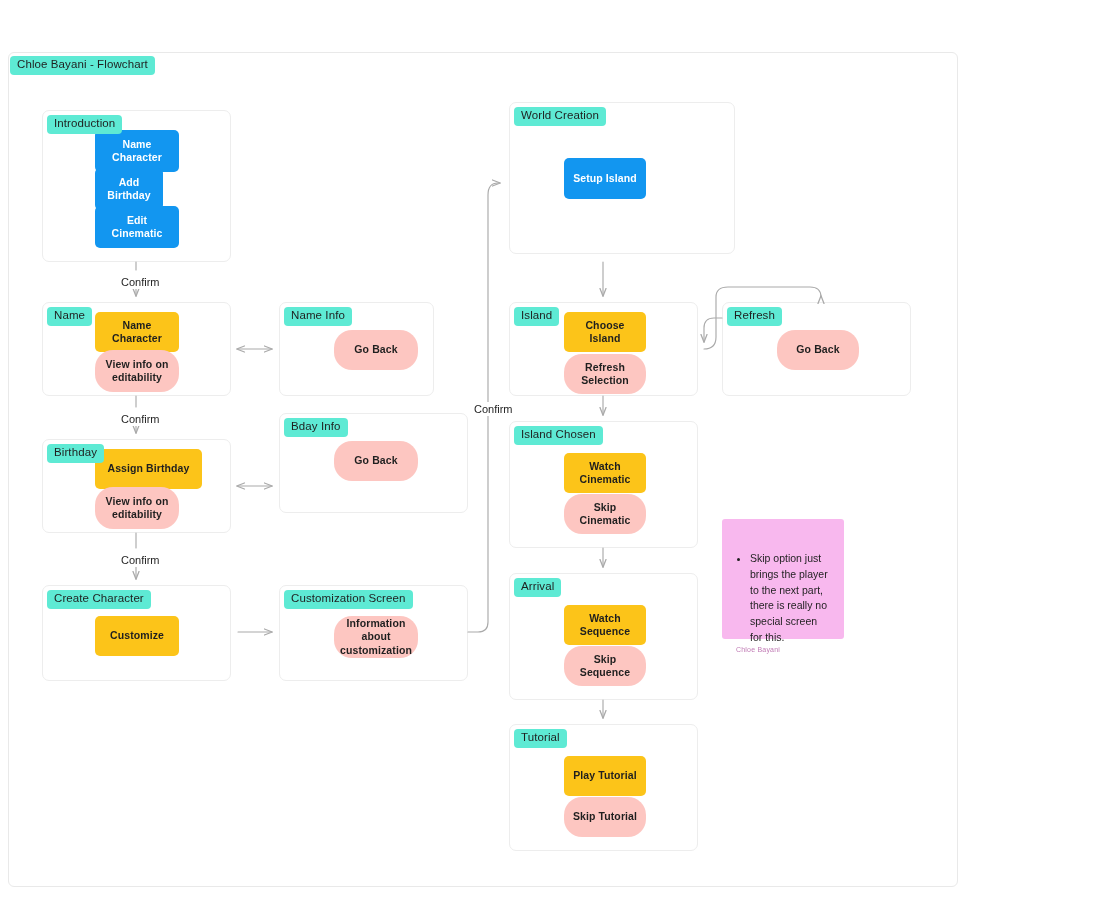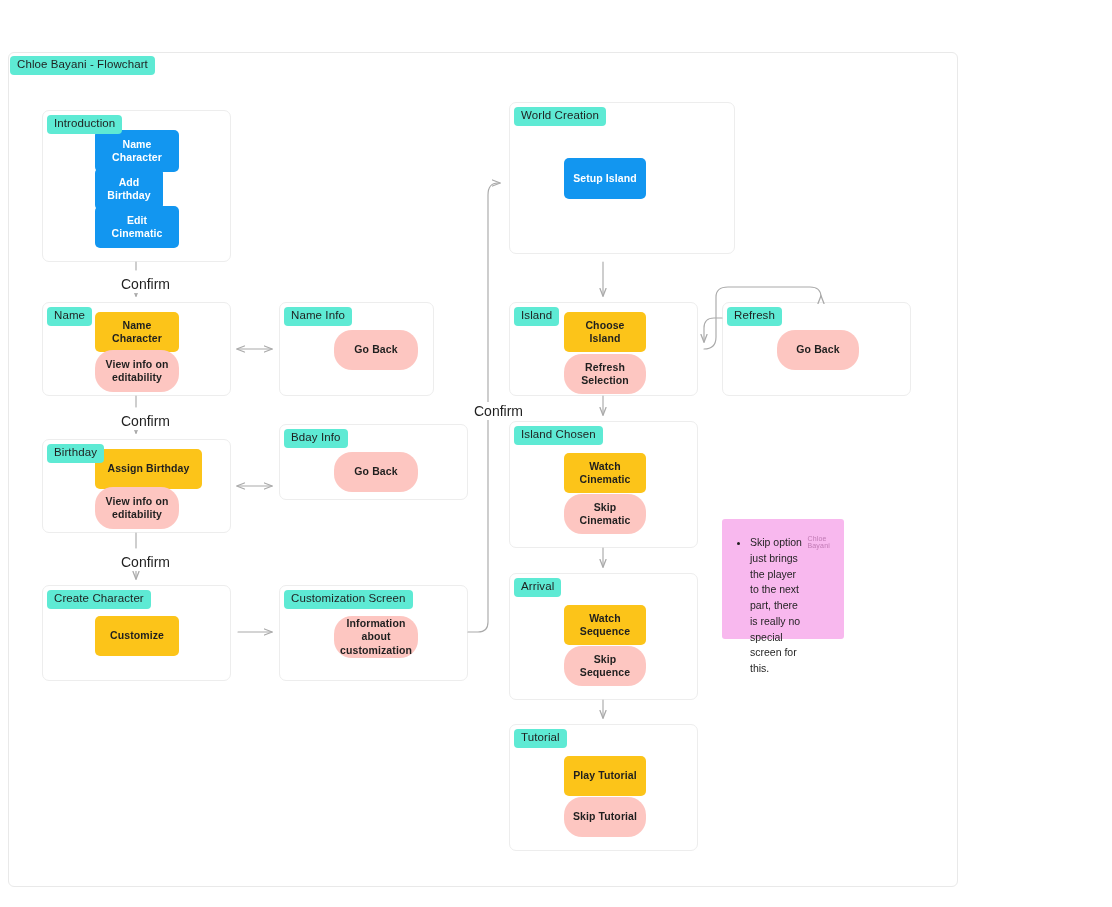--- a/index.html
+++ b/index.html
@@ -66,23 +66,23 @@
   }
   .node.blue   { background: #1296f0; color: #ffffff; }
   .node.yellow { background: #fcc419; color: #1f1f1f; }
   .node.pink   { background: #fdc6c1; color: #1f1f1f; border-radius: 18px; }
 
   
   .sticky {
     position: absolute;
     background: #f8b8ee;
     border-radius: 3px;
-    padding: 16px 14px 8px 14px;
+    padding: 32px 14px 8px 14px;
     display: flex;
-    flex-direction: row;
+    flex-direction: column;
     justify-content: space-between;
   }
   .sticky ul { margin: 0; padding: 0 0 0 14px; }
   .sticky li {
     font-size: 10.5px;
     line-height: 1.5;
     color: #1f1f1f;
   }
   .sticky .author {
     font-size: 7px;
@@ -93,21 +93,21 @@
   
   .wires {
     position: absolute;
     left: 0; top: 0;
     width: 1112px; height: 907px;
     pointer-events: none;
     z-index: 3;
   }
   .edge-label {
     position: absolute;
-    font-size: 14px;
+    font-size: 11px;
     color: #1f1f1f;
     background: #ffffff;
     padding: 1px 3px;
     white-space: nowrap;
     z-index: 5;
   }
 </style>
 </head>
 <body>
 
@@ -174,21 +174,21 @@
       </div>
       <div class="group" style="left: 279px; top: 302px; width: 155px; height: 94px;">
         <div class="chip">Name Info</div>
         <div class="node pink" style="left: 54px; top: 27px; width: 84px; height: 40px;">Go Back</div>
       </div>
       <div class="group" style="left: 42px; top: 439px; width: 189px; height: 94px;">
         <div class="chip">Birthday</div>
         <div class="node yellow" style="left: 52px; top: 9px; width: 107px; height: 40px;">Assign Birthday</div>
         <div class="node pink" style="left: 52px; top: 47px; width: 84px; height: 42px;">View info on editability</div>
       </div>
-      <div class="group" style="left: 279px; top: 424px; width: 189px; height: 76px;">
+      <div class="group" style="left: 279px; top: 413px; width: 189px; height: 100px;">
         <div class="chip">Bday Info</div>
         <div class="node pink" style="left: 54px; top: 27px; width: 84px; height: 40px;">Go Back</div>
       </div>
       <div class="group" style="left: 42px; top: 585px; width: 189px; height: 96px;">
         <div class="chip">Create Character</div>
         <div class="node yellow" style="left: 52px; top: 30px; width: 84px; height: 40px;">Customize</div>
       </div>
       <div class="group" style="left: 279px; top: 585px; width: 189px; height: 96px;">
         <div class="chip">Customization Screen</div>
         <div class="node pink" style="left: 54px; top: 30px; width: 84px; height: 42px;">Information about customization</div>

